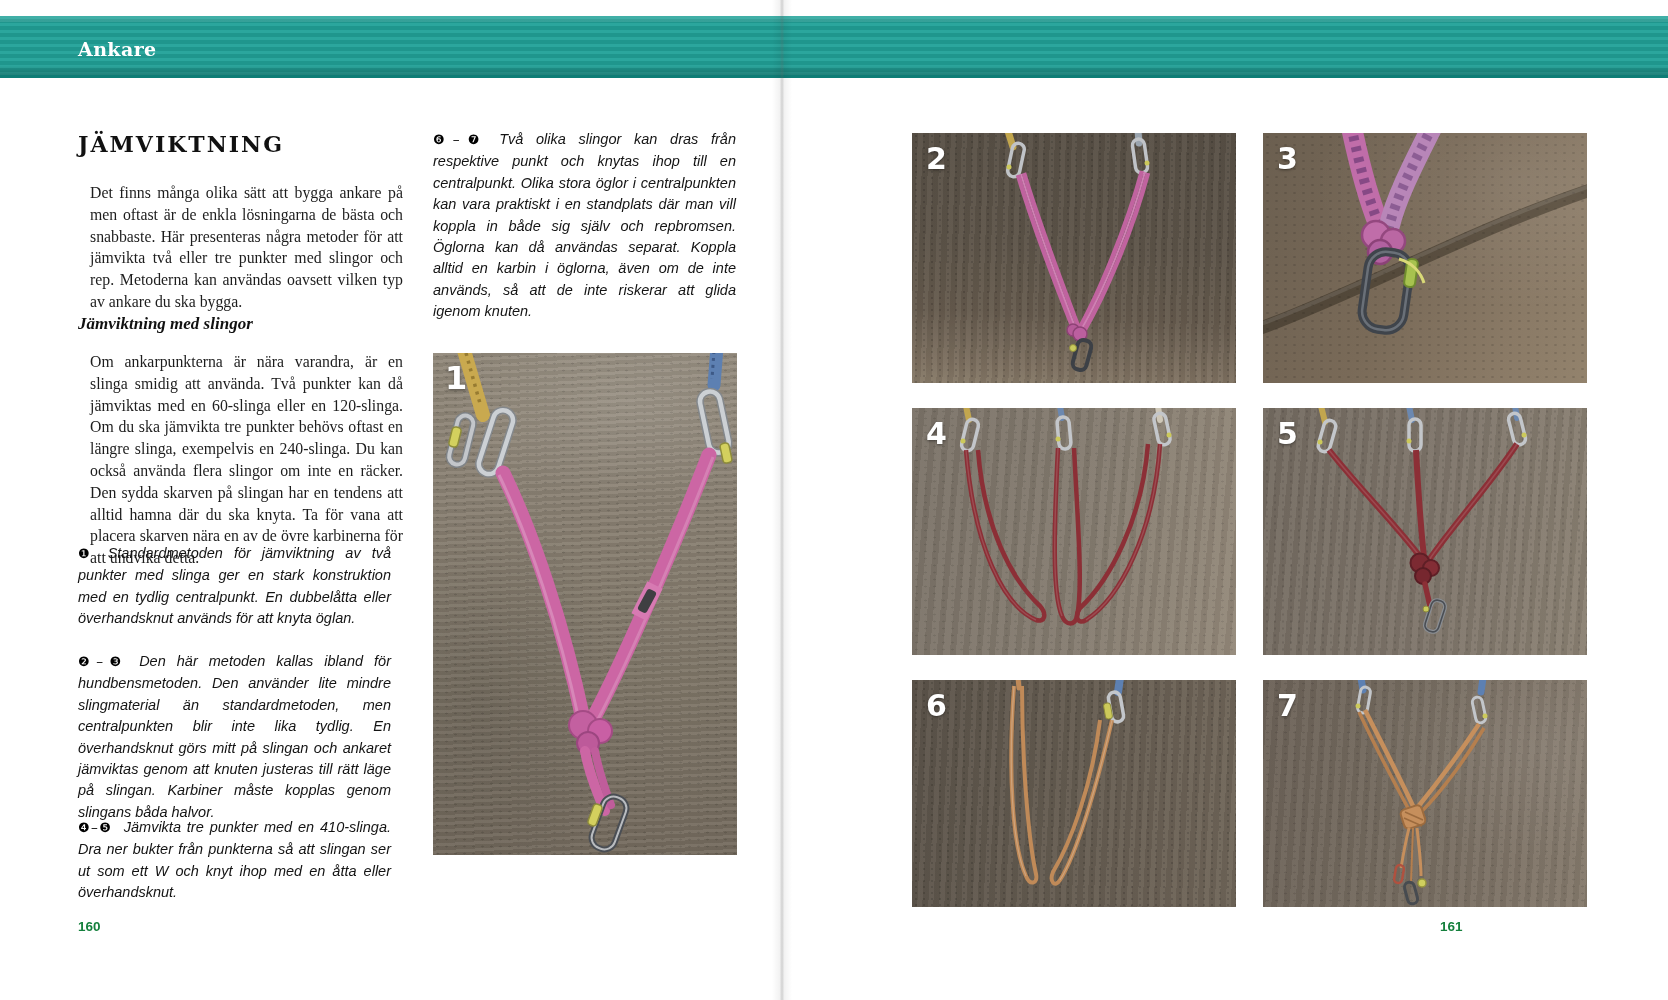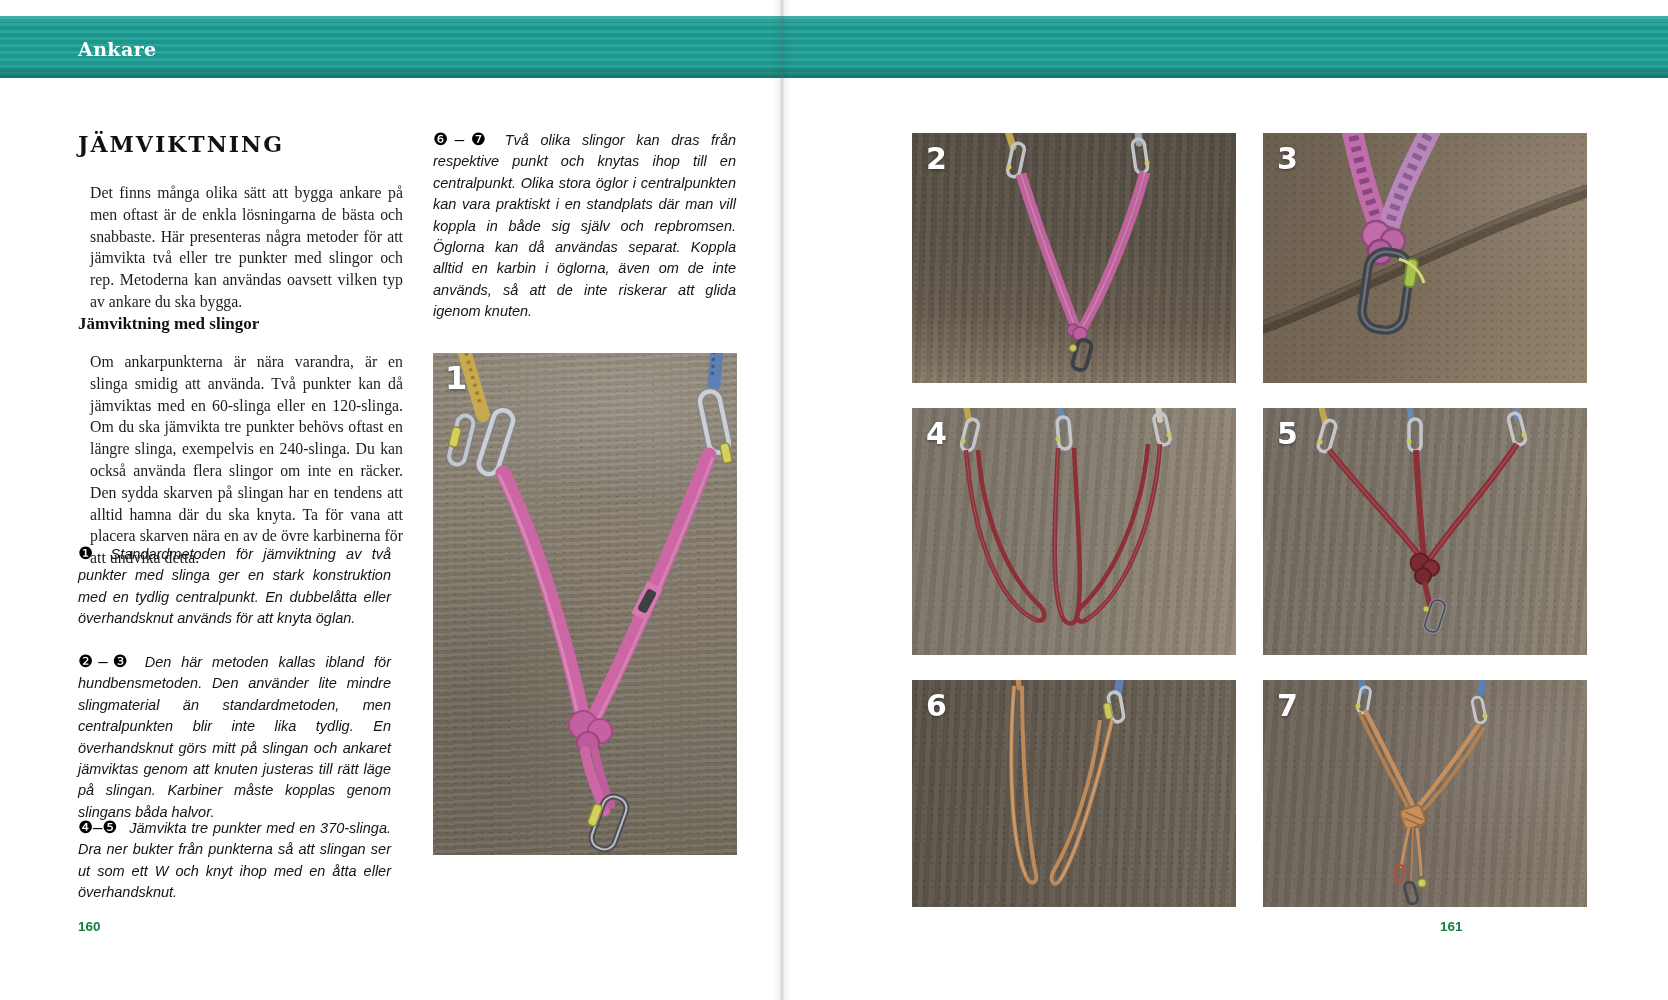--- a/index.html
+++ b/index.html
@@ -37,21 +37,21 @@
     font-size:15.8px;line-height:21.8px;text-align:justify;color:#1d1d1d;margin:12px;
   }
   .h-sub{
     font-size:17px;font-weight:bold;color:#111;margin:0;
   }
   .caption{
     font-family:"Liberation Sans", sans-serif;font-style:italic;font-size:14.5px;
     line-height:21.4px;text-align:justify;color:#141414;margin:0;
   }
   .caption .marker{
-    font-style:normal;font-family:Liberation Sans, sans-serif;font-size:17px;
+    font-style:normal;font-family:Liberation Mono, monospace;font-size:13px;
     letter-spacing:-1px;margin-right:12px;color:#000;
   }
   .page-num{
     font-family:"Liberation Sans", sans-serif;font-weight:bold;font-size:13.5px;color:#15803d;
   }
   
   .photo{position:absolute;overflow:hidden;}
   .photo svg{position:absolute;left:0;top:0;width:100%;height:100%;}
   .fignum{
     position:absolute;left:14px;top:8px;z-index:3;color:#fff;
@@ -117,34 +117,34 @@
 <div class="banner">
   <div class="banner-title">Ankare</div>
 </div>
 
 <div class="gutter"></div>
 
 <h1 class="abs h-main" style="left:78px;top:131px;width:313px;">JÄMVIKTNING</h1>
 
 <p class="abs body-serif" style="left:78px;top:170px;width:313px;">Det finns många olika sätt att bygga ankare på men oftast är de enkla lösningarna de bästa och snabbaste. Här presenteras några metoder för att jämvikta två eller tre punkter med slingor och rep. Metoderna kan användas oavsett vilken typ av ankare du ska bygga.</p>
 
-<h2 class="abs h-sub" style="left:78px;top:314px;width:313px;">Jämviktning med slingor</h2>
+<h2 class="abs h-sub" style="left:78px;top:314px;width:313px;font-style:italic;">Jämviktning med slingor</h2>
 
 <p class="abs body-serif" style="left:78px;top:339px;width:313px;">Om ankarpunkterna är nära varandra, är en slinga smidig att använda. Två punkter kan då jämviktas med en 60-slinga eller en 120-slinga. Om du ska jämvikta tre punkter behövs oftast en längre slinga, exempelvis en 240-slinga. Du kan också använda flera slingor om inte en räcker. Den sydda skarven på slingan har en tendens att alltid hamna där du ska knyta. Ta för vana att placera skarven nära en av de övre karbinerna för att undvika detta.</p>
 
 <p class="abs caption" style="left:78px;top:543px;width:313px;">
   <span class="marker">❶</span><span>Standardmetoden för jämviktning av två punkter med slinga ger en stark konstruktion med en tydlig centralpunkt. En dubbelåtta eller överhandsknut används för att knyta öglan.</span>
 </p>
 
 <p class="abs caption" style="left:78px;top:651px;width:313px;">
   <span class="marker">❷–❸</span><span>Den här metoden kallas ibland för hundbensmetoden. Den använder lite mindre slingmaterial än standardmetoden, men centralpunkten blir inte lika tydlig. En överhandsknut görs mitt på slingan och ankaret jämviktas genom att knuten justeras till rätt läge på slingan. Karbiner måste kopplas genom slingans båda halvor.</span>
 </p>
 
 <p class="abs caption" style="left:78px;top:817px;width:313px;">
-  <span class="marker">❹–❺</span><span>Jämvikta tre punkter med en 370-slinga. Dra ner bukter från punkterna så att slingan ser ut som ett W och knyt ihop med en åtta eller överhandsknut.</span>
+  <span class="marker">❹–❺</span><span>Jämvikta tre punkter med en 410-slinga. Dra ner bukter från punkterna så att slingan ser ut som ett W och knyt ihop med en åtta eller överhandsknut.</span>
 </p>
 
 <p class="abs caption" style="left:433px;top:129px;width:303px;">
   <span class="marker">❻–❼</span><span>Två olika slingor kan dras från respektive punkt och knytas ihop till en centralpunkt. Olika stora öglor i centralpunkten kan vara praktiskt i en standplats där man vill koppla in både sig själv och repbromsen. Öglorna kan då användas separat. Koppla alltid en karbin i öglorna, även om de inte används, så att de inte riskerar att glida igenom knuten.</span>
 </p>
 
 <div class="abs page-num" style="left:78px;top:919px;">160</div>
 <div class="abs page-num" style="left:1440px;top:919px;width:150px;text-align:left;">161</div>
 
 <div class="photo photo1" style="left:433px;top:353px;width:304px;height:502px;">

